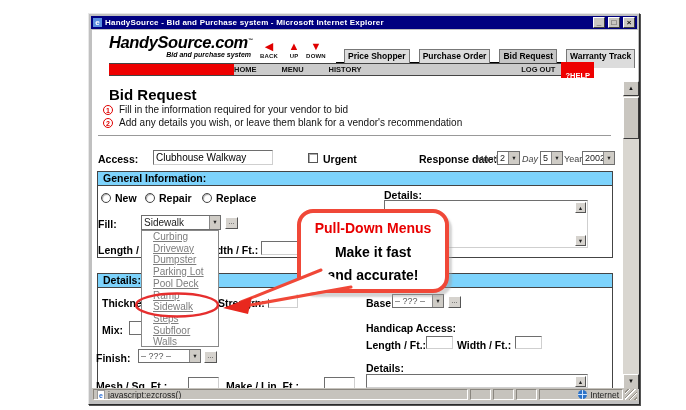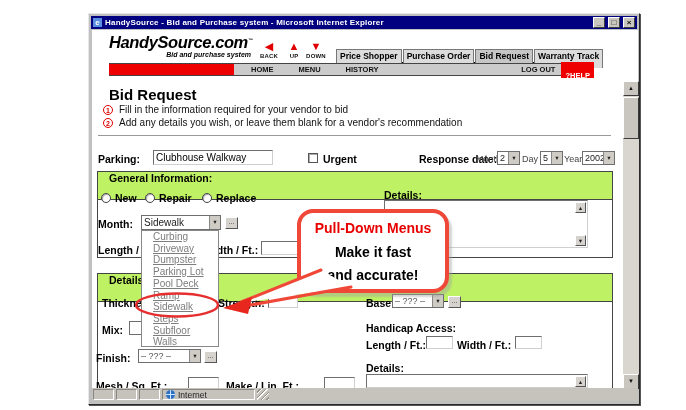--- a/index.html
+++ b/index.html
@@ -27,26 +27,26 @@
   
   .logo { position:absolute; left:20px; top:19px; width:232px; z-index:1; }
   .logo-main { font:italic bold 16.5px "Liberation Sans",sans-serif; color:#000; letter-spacing:-.4px; white-space:nowrap; }
   .logo-tm { font-size:5px; vertical-align:super; font-style:normal; }
   .logo-tag { font:italic bold 7px "Liberation Sans",sans-serif; color:#000; text-align:right; width:142px; margin-top:-1px; }
   .navarrow { position:absolute; top:26px; text-align:center; z-index:1; }
   .navarrow .tri { color:#e00000; font-size:11px; line-height:12px; }
   .navarrow .lbl { font:bold 6px "Liberation Sans",sans-serif; color:#111; margin-top:1px; letter-spacing:.2px; }
   .tabstrip { position:absolute; left:247px; top:35px; height:14px; display:flex; gap:1px; z-index:1; border-bottom:1px solid #000; }
   .tab { background:#dcdcdc; border:1px solid #777; border-bottom:none; font:bold 8.5px/11px "Liberation Sans",sans-serif;
-         padding:1px 3px 17px; white-space:nowrap; color:#000; }
+         padding:1px 3px 17px; white-space:nowrap; color:#000;margin-left:8px; }
   .tab.active { background:#c6c6c6; }
   .menubar { position:absolute; left:20px; top:49px; width:485px; height:13px; background:#cbcbcb;
              border-top:1px solid #444; border-bottom:1px solid #444; display:flex; align-items:center; z-index:1; }
   .redseg { width:125px; height:100%; background:#ee0000; flex:none; }
-  .mitem { font:bold 7.5px "Liberation Sans",sans-serif; color:#111; margin-left:17px; }
+  .mitem { font:bold 7.5px "Liberation Sans",sans-serif; color:#111; }
   .mspacer { flex:1; }
   .logout { font:bold 7.5px "Liberation Sans",sans-serif; color:#111; margin-right:6px; }
   .helpbox { height:100%; background:#ee0000; color:#fff; font:bold 7.5px/11px "Liberation Sans",sans-serif; padding:8px 4px; }
   
   .h1 { position:absolute; left:20px; top:72px; font:bold 15px "Liberation Sans",sans-serif; color:#000; z-index:1; }
   .step { position:absolute; left:14px; display:flex; align-items:center; gap:6px; z-index:1; }
   .stepnum { width:10px; height:10px; border:1px solid #e00000; border-radius:50%; color:#e00000;
              font:bold 7px/10px "Liberation Sans",sans-serif; text-align:center; flex:none; }
   .steptext { font-size:10px; color:#111; }
   .hr { position:absolute; left:9px; top:121px; width:513px; border-top:1px solid #999; z-index:1; }
@@ -57,21 +57,21 @@
   .cb { position:absolute; width:10px; height:10px; background:#fff; border:1px solid #555; box-shadow:inset 1px 1px 0 #aaa; z-index:2; }
   .radio { position:absolute; width:10px; height:10px; background:#fff; border:1px solid #444; border-radius:50%;
            box-shadow:inset 1px 1px 1px #aaa; z-index:2; }
   .sel { position:absolute; background:#fff; border:1px solid #6e6e6e; display:flex; height:14px; z-index:2; }
   .sel .txt { flex:1; font-size:9px; color:#222; padding:1px 1px 0 2px; white-space:nowrap; overflow:hidden; }
   .sel .dbtn { width:11px; background:#cfccc6; border-left:1px solid #888; color:#222;
                font-size:5.5px; line-height:12px; text-align:center; flex:none; }
   .morebtn { position:absolute; width:13px; height:12px; background:#d6d3ce; border:1px solid; border-color:#fff #555 #555 #fff;
              font:8px/8px "Liberation Sans",sans-serif; color:#444; text-align:center; z-index:2; }
   .box { position:absolute; left:8px; width:516px; border:1px solid #444; background:#fff; z-index:1; }
-  .boxhdr { height:28px; background:#bef264; border-bottom:1px solid #444; font:bold 10.5px/13px "Liberation Sans",sans-serif; padding-left:11px; }
+  .boxhdr { height:14px; background:#7dd3fc; border-bottom:1px solid #444; font:bold 10.5px/13px "Liberation Sans",sans-serif; padding-left:5px; }
   .ta { position:absolute; background:#fff; border:1px solid #6e6e6e; border-bottom-color:#cfcfcf; border-right-color:#cfcfcf; z-index:2; }
   .sbtn { position:absolute; right:1px; width:11px; height:11px; background:#d6d3ce; border:1px solid; border-color:#fff #555 #555 #fff;
           font-size:5.5px; line-height:10px; text-align:center; color:#222; }
   .droplist { position:absolute; left:52px; top:216px; width:78px; height:117px; background:#fff; border:1px solid #888; z-index:3; }
   .dropitem { font:10px/11.7px "Liberation Sans",sans-serif; color:#7d7d7d; padding-left:11px; white-space:nowrap;text-decoration:underline; }
   .callout { position:absolute; left:208px; top:195px; width:152px; height:84px; background:#fff; border:4px solid #f04838;
              border-radius:16px; z-index:7; box-shadow:3px 4px 2px rgba(160,160,160,.45); text-align:center; padding-top:7px; }
   .callout .c1 { font:bold 14px "Liberation Sans",sans-serif; color:#e80000; }
   .callout .c2 { font:bold 14px "Liberation Sans",sans-serif; color:#000; margin-top:8px;text-align:center; }
   .callout .c3 { font:bold 14px "Liberation Sans",sans-serif; color:#000; margin-top:7px; }
@@ -136,31 +136,31 @@
   <div class="step" style="top:90px;">
     <span class="stepnum">1</span>
     <span class="steptext">Fill in the information required for your vendor to bid</span>
   </div>
   <div class="step" style="top:103px;">
     <span class="stepnum">2</span>
     <span class="steptext">Add any details you wish, or leave them blank for a vendor's recommendation</span>
   </div>
   <div class="hr"></div>
 
-  <span class="blabel" style="left:9px;top:139px;">Parking:</span>
+  <span class="blabel" style="left:9px;top:139px;">Access:</span>
   <input class="tin" style="left: 64px; top: 136px; width: 120px; height: 15px;" value="Clubhouse Walkway">
   <div class="cb" style="left:219px;top:139px;"></div>
   <span class="blabel" style="left:234px;top:139px;">Urgent</span>
   <span class="blabel" style="left:330px;top:139px;">Response date:</span>
   <span class="glabel" style="left:387px;top:140px;">Month</span>
   <div class="sel" style="left:408px;top:137px;width:23px;">
     <span class="txt">2</span>
     <span class="dbtn">▼</span>
   </div>
-  <span class="glabel" style="left:433px;top:140px;">Day</span>
+  <span class="glabel" style="left:433px;top:140px;font-style:italic;">Day</span>
   <div class="sel" style="left:451px;top:137px;width:23px;">
     <span class="txt">5</span>
     <span class="dbtn">▼</span>
   </div>
   <span class="glabel" style="left:475px;top:140px;">Year</span>
   <div class="sel" style="left:493px;top:137px;width:33px;">
     <span class="txt">2002</span>
     <span class="dbtn">▼</span>
   </div>
 
@@ -173,21 +173,21 @@
   <span class="blabel" style="left:70px;top:178px;">Repair</span>
   <div class="radio" style="left:113px;top:179px;"></div>
   <span class="blabel" style="left:127px;top:178px;">Replace</span>
 
   <span class="blabel" style="left:295px;top:175px;">Details:</span>
   <div class="ta" style="left:295px;top:186px;width:204px;height:48px;">
     <div class="sbtn" style="top:1px;">▲</div>
     <div class="sbtn" style="bottom:1px;">▼</div>
   </div>
 
-  <span class="blabel" style="left:9px;top:204px;">Month:</span>
+  <span class="blabel" style="left:9px;top:204px;">Fill:</span>
   <div class="sel" style="left:52px;top:201px;width:80px;height:15px;">
     <span class="txt" style="font-size:10px;">Sidewalk</span>
     <span class="dbtn">▼</span>
   </div>
   <div class="morebtn" style="left:136px;top:203px;">...</div>
 
   <span class="blabel" style="left:9px;top:230px;">Length / Ft.:</span>
   <input class="tin" style="left: 64px; top: 227px; width: 50px; height: 14px;">
   <span class="blabel" style="left:115px;top:230px;">Width / Ft.:</span>
   <input class="tin" style="left: 172px; top: 227px; width: 50px; height: 14px;">
@@ -260,24 +260,28 @@
     <polygon points="134,294 163,283 159,300" fill="#e8281e"></polygon>
   </svg>
 
   <div class="scrollbar">
     <div class="scbtn" style="top:0;">▲</div>
     <div class="scthumb"></div>
     <div class="scbtn" style="bottom:0;">▼</div>
   </div>
 
   <div class="statusbar">
+    <div class="pane" style="flex:1;">
+      <span class="docicon">e</span>
+      <span>javascript:ezcross()</span>
+    </div>
     <div class="pane" style="width:21px;"></div>
     <div class="pane" style="width:21px;"></div>
     <div class="pane" style="width:21px;"></div>
-    <div class="pane" style="width:93px;">
+    <div class="pane" style="width:84px;justify-content:flex-end;">
       <span class="globe"></span>
       <span>Internet</span>
     </div>
     <div class="grip"></div>
   </div>
 
  </div>
 </div>
 
 </body></html>

